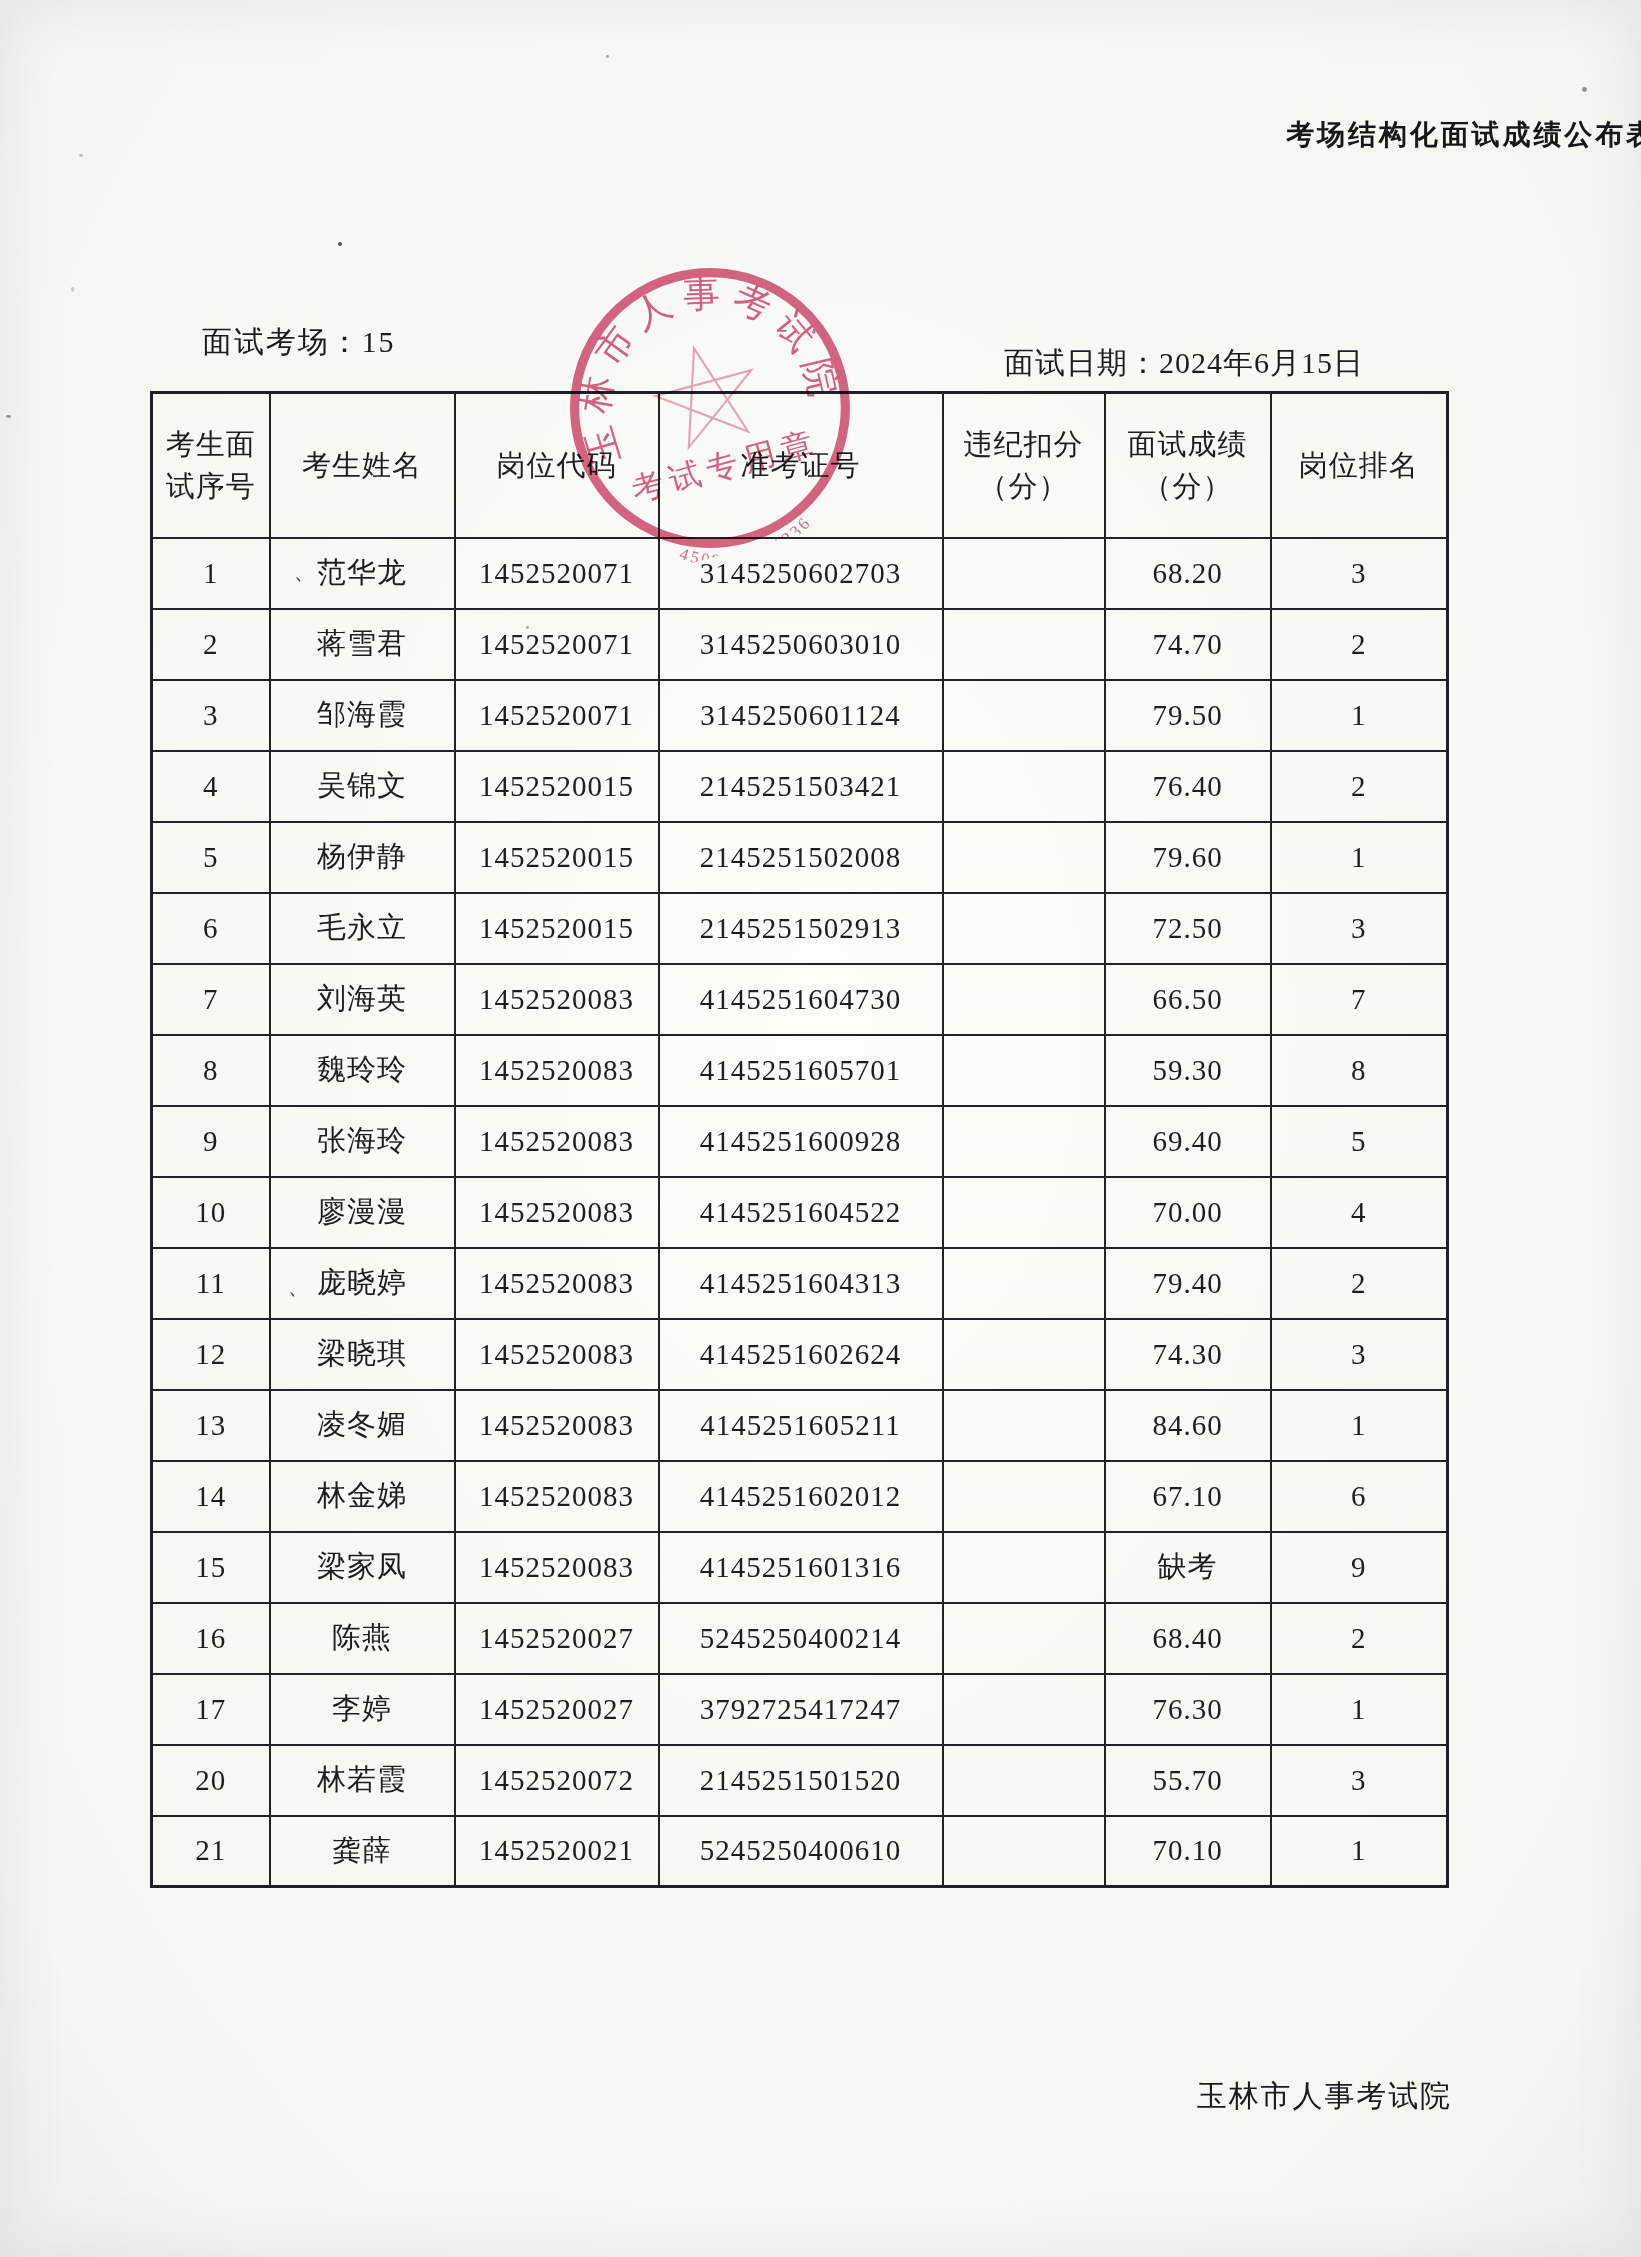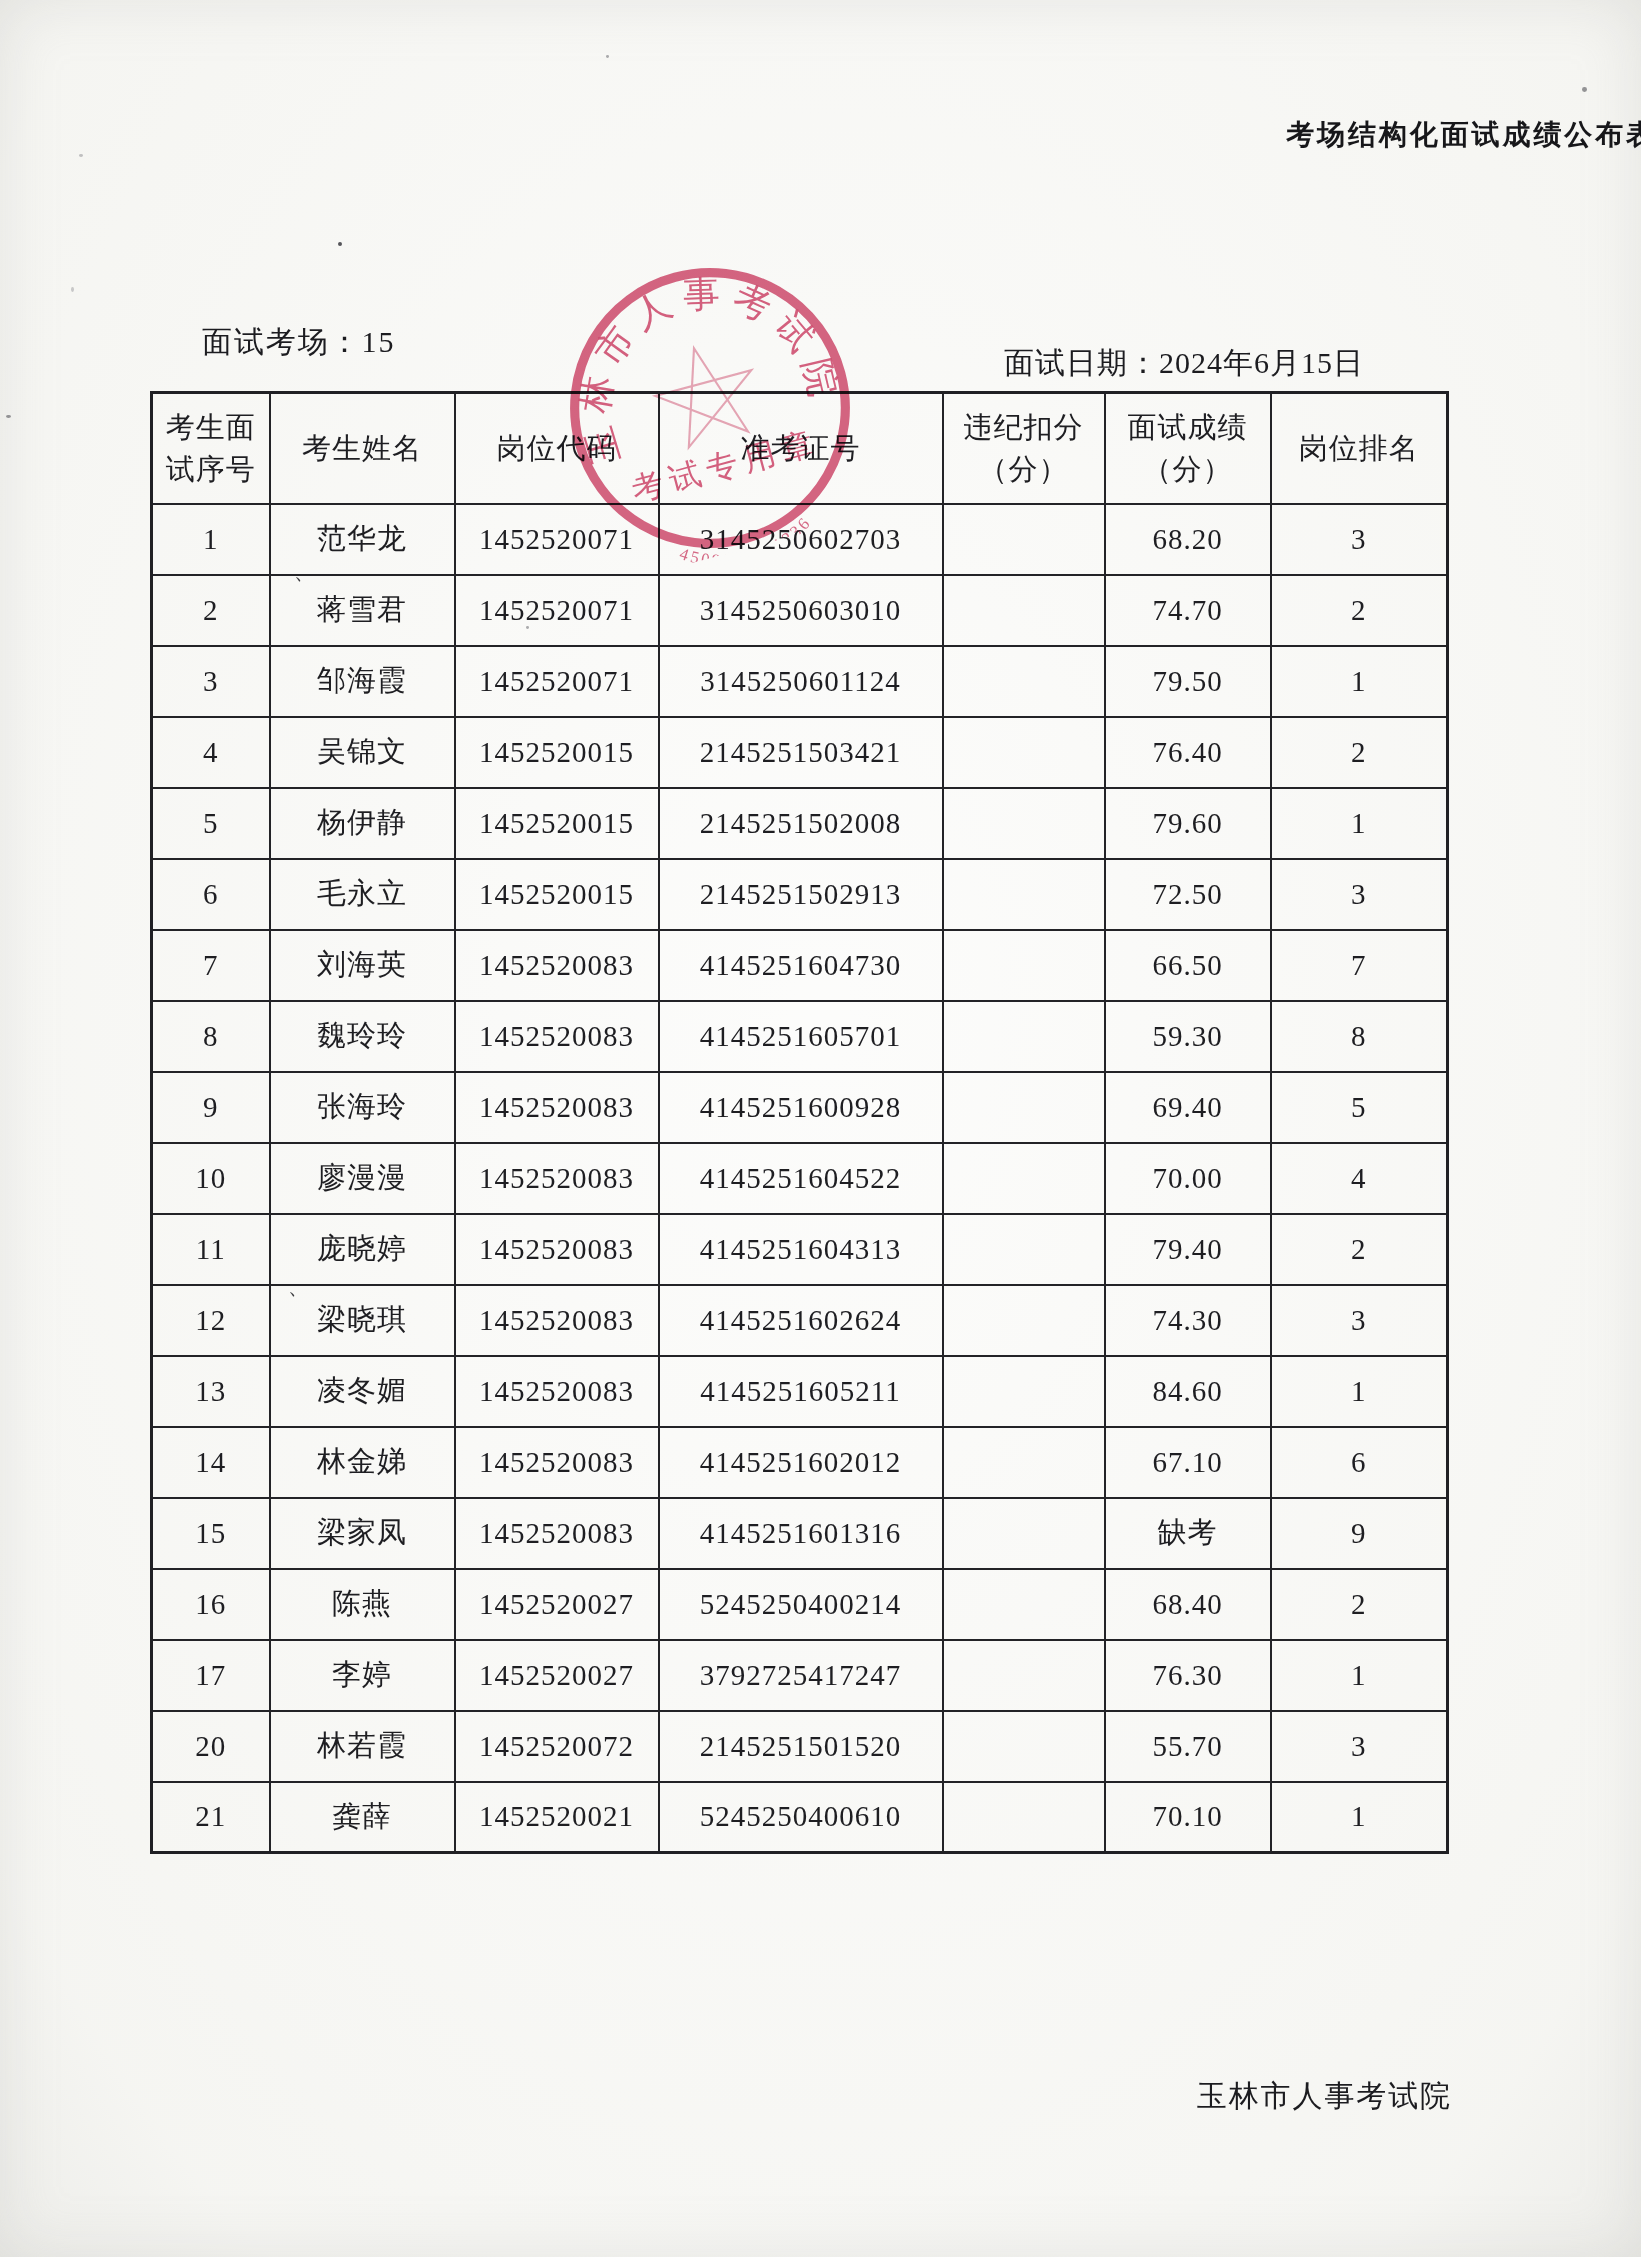--- a/index.html
+++ b/index.html
@@ -39,21 +39,21 @@
     font-size:29px;
     padding:0;
     overflow:hidden;
   }
   .score-table th{
     font-weight:normal;
     white-space:pre-line;
     line-height:1.45;
     letter-spacing:1px;
   }
-  .score-table thead tr{height:111px;}
+  .score-table thead tr{height:145px;}
   .score-table tbody tr{height:71px;}
   .score-table{border:3.9px solid #202024;}
   .score-table td{letter-spacing:1px;}
   .footer-issuer{
     position:absolute;top:2076px;right:189px;
     font-size:30px;letter-spacing:1.9px;color:#1c1c20;
   }
   .stamp{
     position:absolute;left:565px;top:263px;width:290px;height:290px;
     transform:rotate(-15deg);

